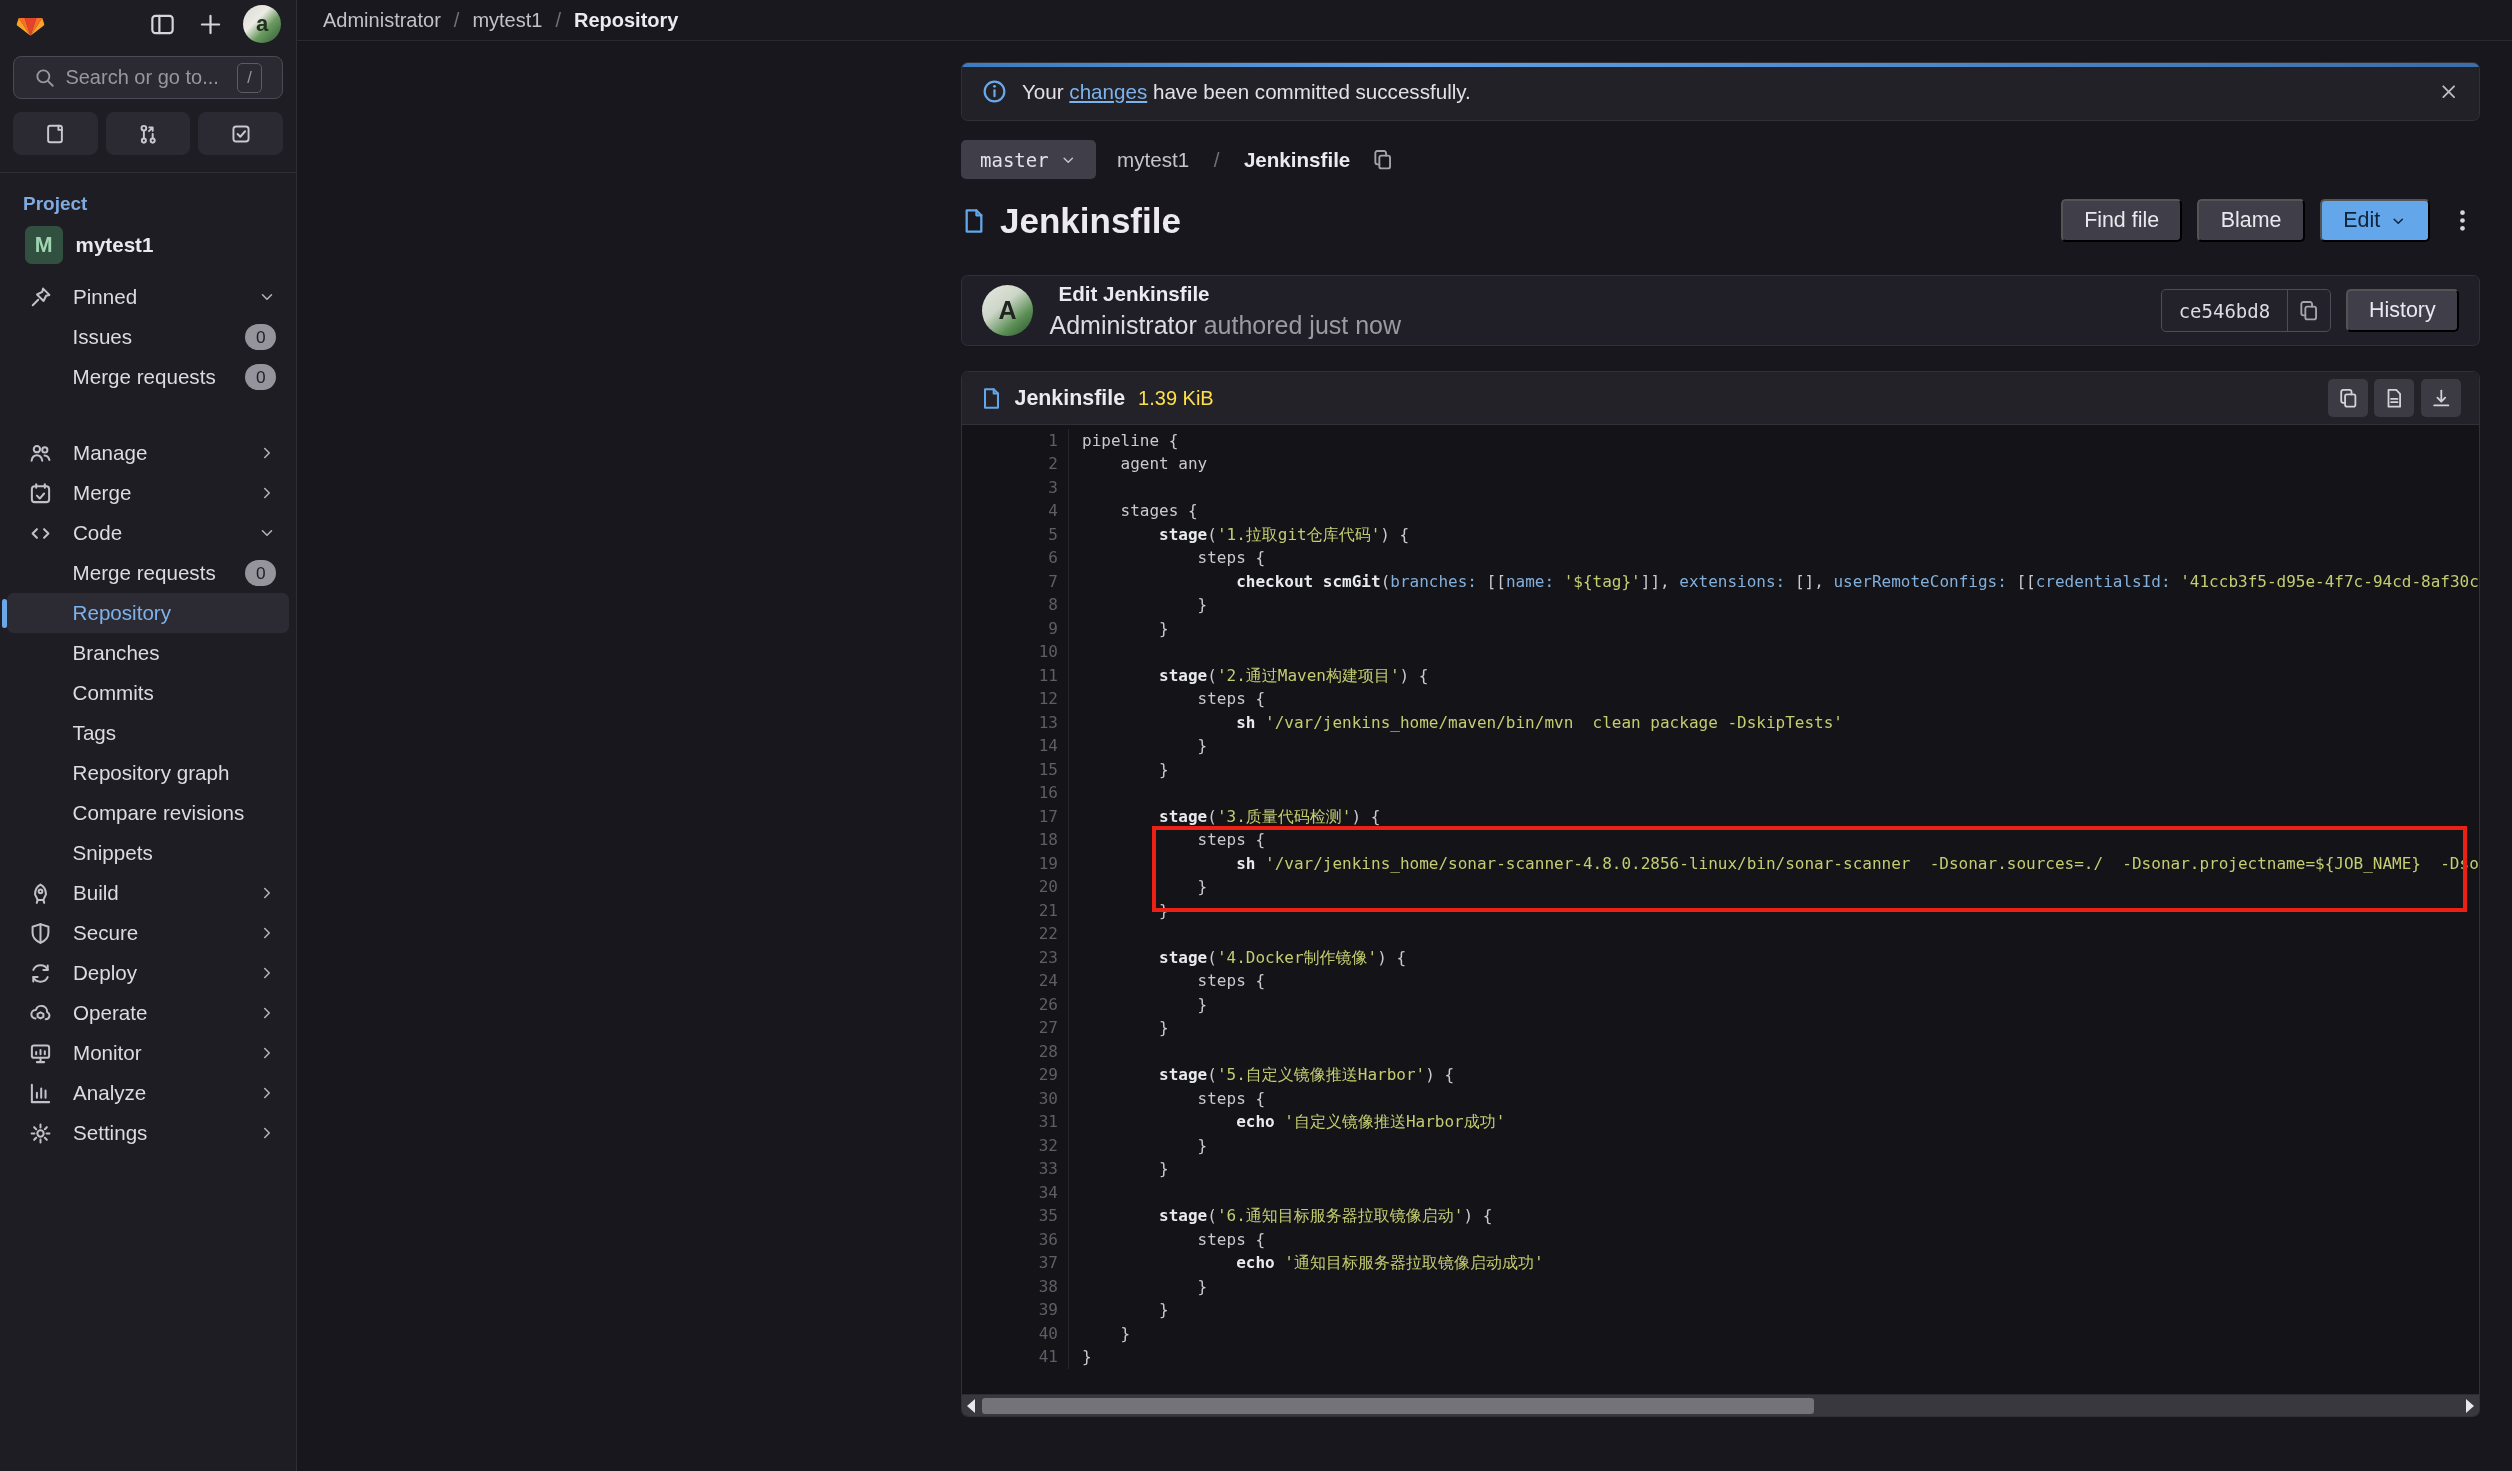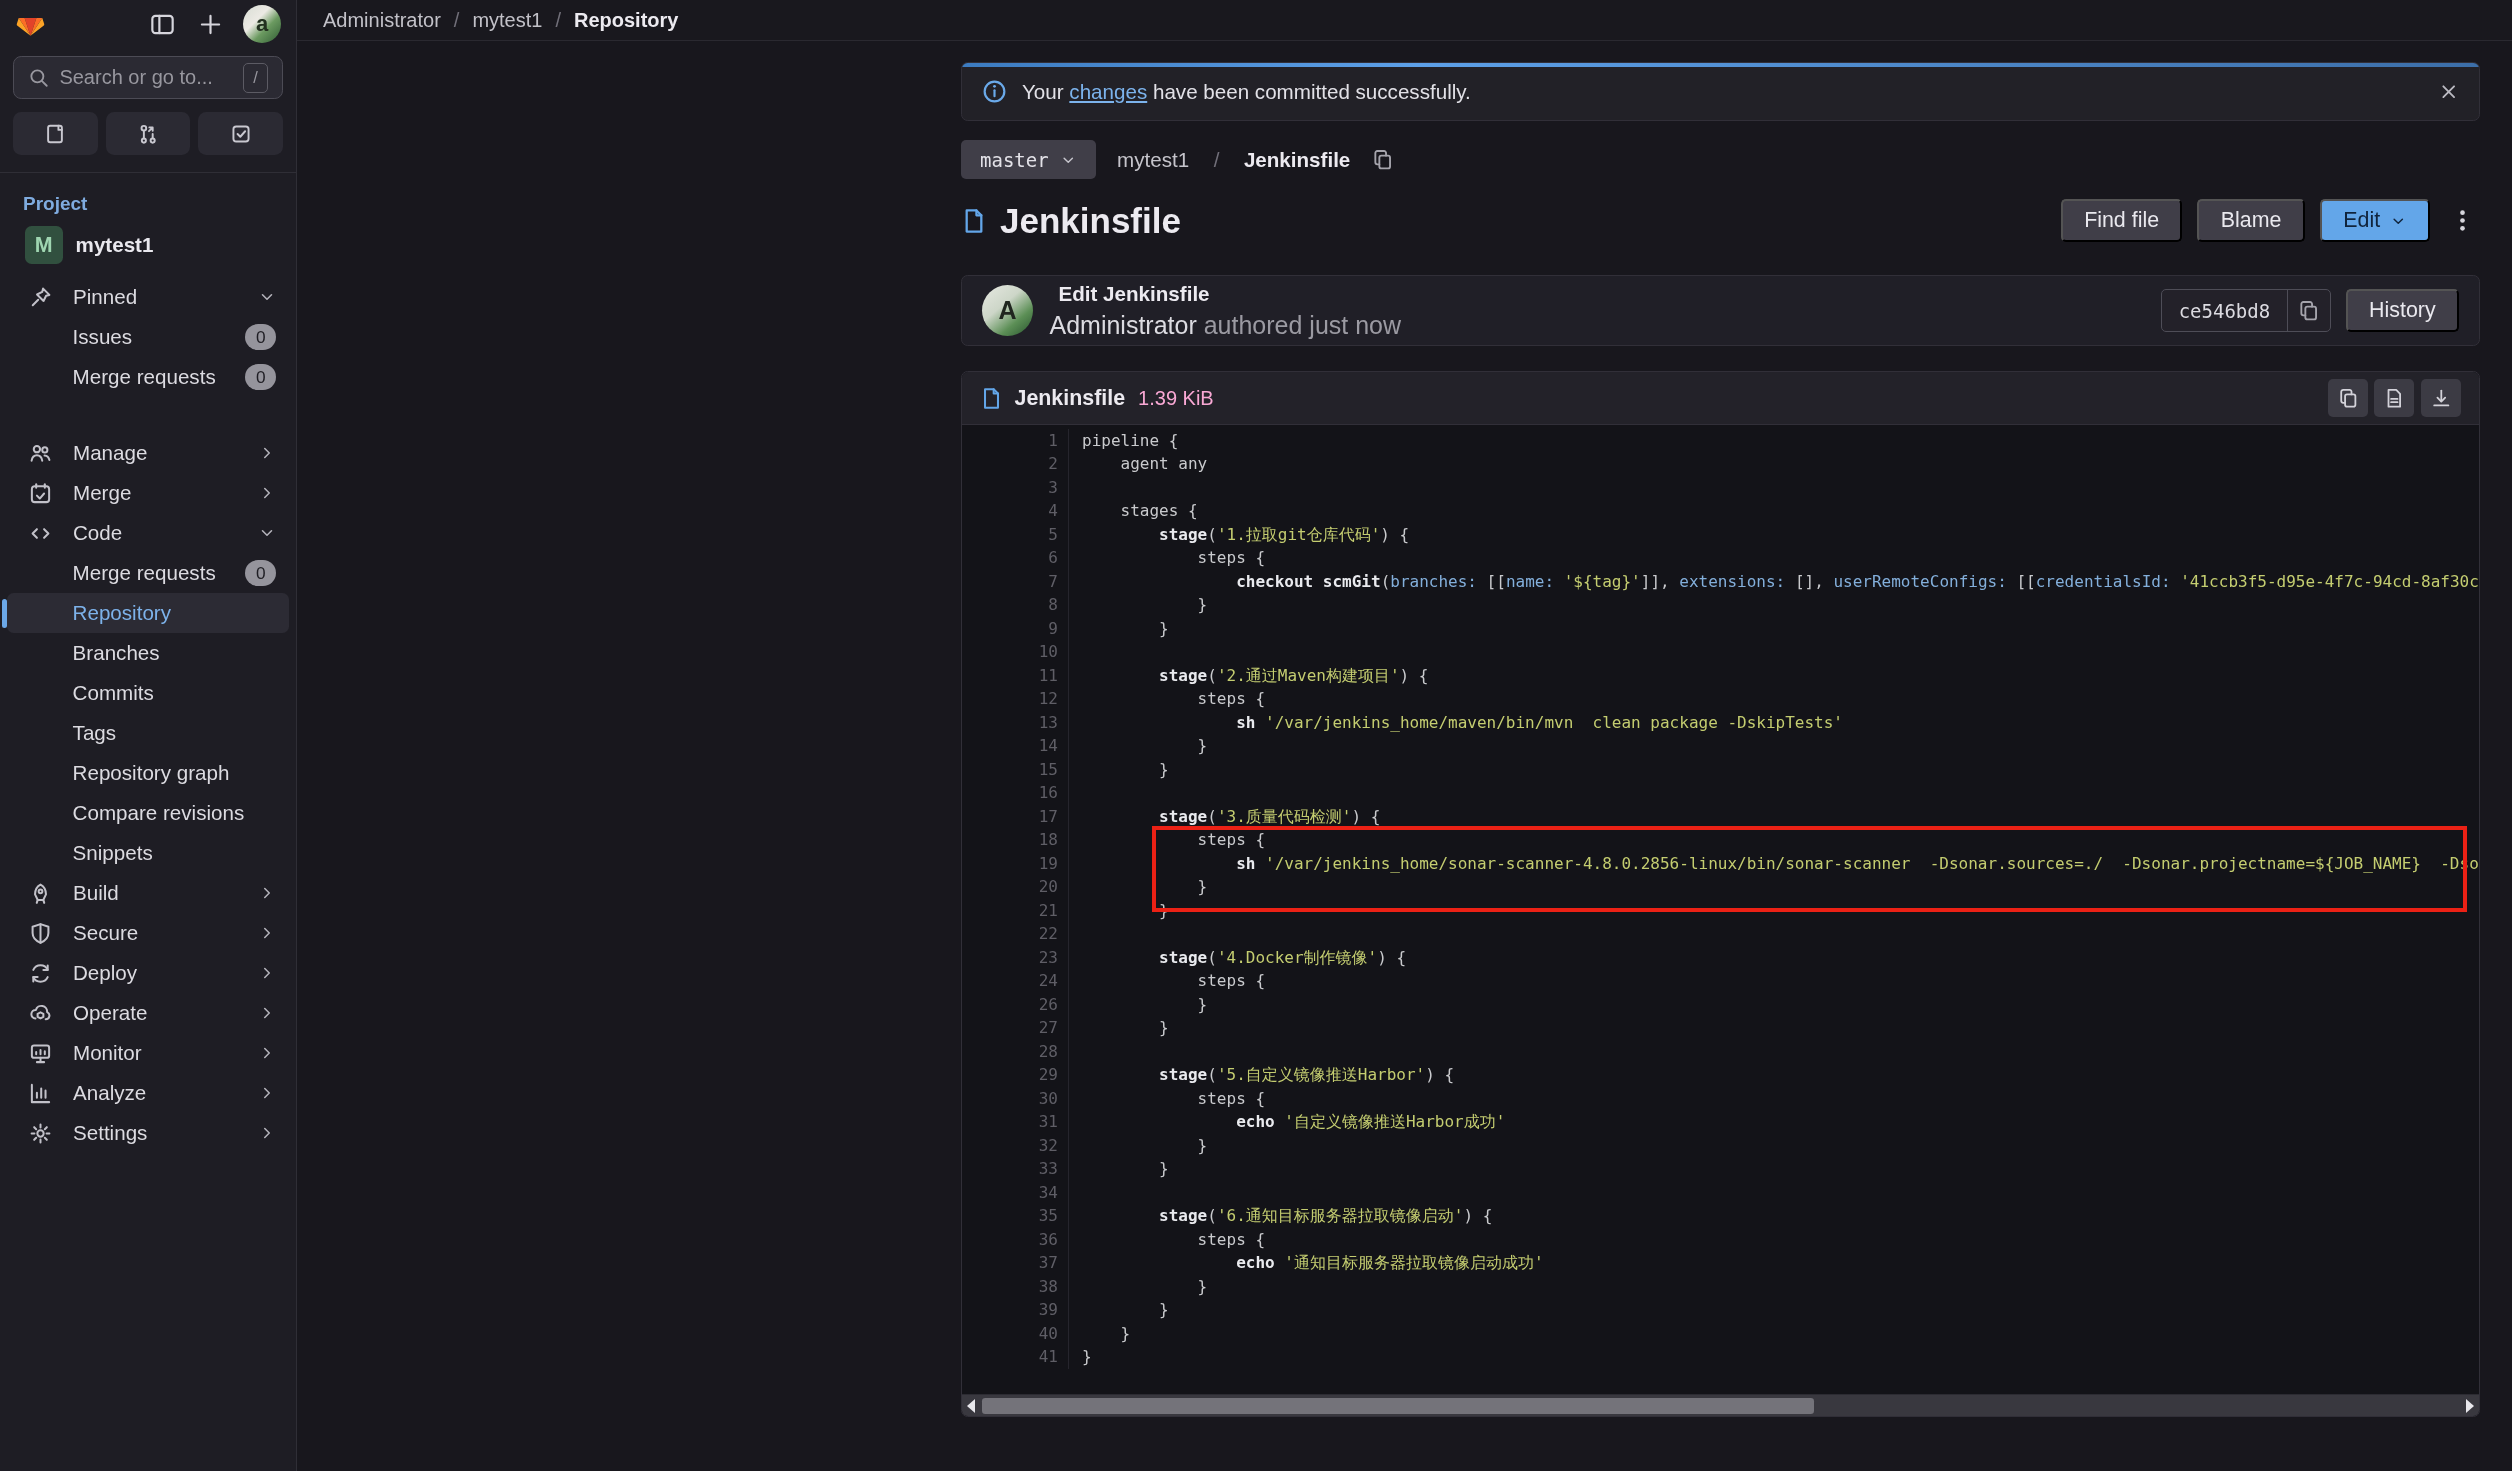--- a/index.html
+++ b/index.html
@@ -8,21 +8,21 @@
   .app { position:relative; width:2512px; height:1471px; background:#18171d; overflow:hidden; }
 
   
   .sidebar { position:absolute; left:0; top:0; width:297px; height:100%; background:#1e1d24; border-right:0.8px solid #2f2e36; }
   .sb-top { display:flex; align-items:center; height:48px; padding:0 15px; gap:18px; }
   .logo { width:31px; height:30px; }
   .sb-top .spacer { flex:1; }
   .icon-btn { width:30px; height:30px; color:#d6d5dc; display:flex; align-items:center; justify-content:center; cursor:pointer; }
   .icon-btn svg { width:25px; height:25px; }
   .avatar-sm { width:38px; height:38px; border-radius:50%; background:linear-gradient(135deg,#d8ddd4 0%,#eceae4 38%,#6b9a60 62%,#2e5b33 100%); display:flex; align-items:center; justify-content:center; font-weight:700; color:#22301f; font-size:22px; cursor:pointer; }
-  .search-box { margin:8.2px 13px 13px; height:43px; background:#2b2a33; border:0.8px solid #4c4b55; border-radius:8.2px; display:flex; align-items:center; padding:0 14px; gap:10px; color:#98979f; font-size:20px; cursor:text; }
+  .search-box { margin:8.2px 13px 13px; height:43px; background:#2b2a33; border:0.8px solid #4c4b55; border-radius:8.2px; display:flex; align-items:center; padding:0 20px; gap:10px; color:#98979f; font-size:20px; cursor:text; }
   .search-box svg { width:21.4px; height:21.4px; }
   .kbd { margin-left:auto; width:25px; height:30px; border:0.8px solid #5c5b64; border-radius:5px; display:flex; align-items:center; justify-content:center; font-size:16.5px; color:#98979f; }
   .shortcut-row { display:flex; gap:8.2px; margin:0 13px; }
   .shortcut { flex:1; height:43px; background:#2b2a33; border-radius:8.2px; display:flex; align-items:center; justify-content:center; color:#c9c8d0; cursor:pointer; }
   .shortcut svg { width:22px; height:22px; }
   .sb-divider { border:none; border-top:0.8px solid #2f2e36; margin-top:16.5px; }
   .section-label { margin:20px 0 6.6px 23px; color:#7fabdf; font-weight:700; font-size:19px; }
   .sb-item { position:relative; height:40px; display:flex; align-items:center; margin:0 6.6px; padding:0 13px 0 21.4px; border-radius:6.6px; color:#dcdbe1; font-size:20.6px; cursor:pointer; }
   .sb-item .ic { width:25px; height:25px; margin-right:20px; color:#c2c1c9; flex:none; display:flex; align-items:center; justify-content:center; }
   .sb-item .ic svg { width:23px; height:23px; }
@@ -83,21 +83,21 @@
   .sha-group { display:flex; height:43px; border:0.8px solid #4e4d57; border-radius:5px; overflow:hidden; background:#232129; }
   .sha { padding:0 16.5px; font-family:"DejaVu Sans Mono",monospace; font-size:19px; color:#dcdbe1; display:flex; align-items:center; }
   .sha-copy { width:43px; border-left:0.8px solid #4e4d57; display:flex; align-items:center; justify-content:center; color:#a5a4ac; cursor:pointer; }
   .sha-copy svg { width:21.4px; height:21.4px; }
   .history-btn { margin-left:15px; }
 
   .file-panel { margin-top:25px; border:0.8px solid #312f38; border-radius:6.6px; overflow:hidden; background:#131318; }
   .viewer-header { height:53px; background:#232229; border-bottom:0.8px solid #312f38; display:flex; align-items:center; padding:0 18px; }
   .viewer-header .doc { color:#63a6e9; display:flex; margin-right:11.5px; } .viewer-header .doc svg { width:23px; height:23px; }
   .viewer-name { font-size:21.4px; font-weight:700; color:#eceaf0; }
-  .viewer-size { margin-left:13px; font-size:20px; color:#f9a8d4; }
+  .viewer-size { margin-left:13px; font-size:20px; color:#fde047; }
   .viewer-actions { margin-left:auto; display:flex; gap:6.6px; }
   .sq-btn { width:40px; height:38px; background:#3c3b44; border-radius:5px; display:flex; align-items:center; justify-content:center; color:#d3d2d9; cursor:pointer; }
   .sq-btn svg { width:20.6px; height:20.6px; }
 
   .code-area { position:relative; height:969px; overflow:hidden; padding-top:3.3px; }
   .code-line { display:flex; height:23.5px; font-family:"DejaVu Sans Mono",monospace; font-size:16px; line-height:23.5px; }
   .ln { width:107px; flex:none; text-align:right; padding-right:10px; color:#5f5e66; border-right:0.8px solid #26252d; cursor:pointer; }
   .lc { padding-left:13px; white-space:pre; color:#c9cacd; overflow:hidden; flex:1; }
   .lc .k { font-weight:700; color:#e9eaee; }
   .lc .s { color:#c4cd70; }

